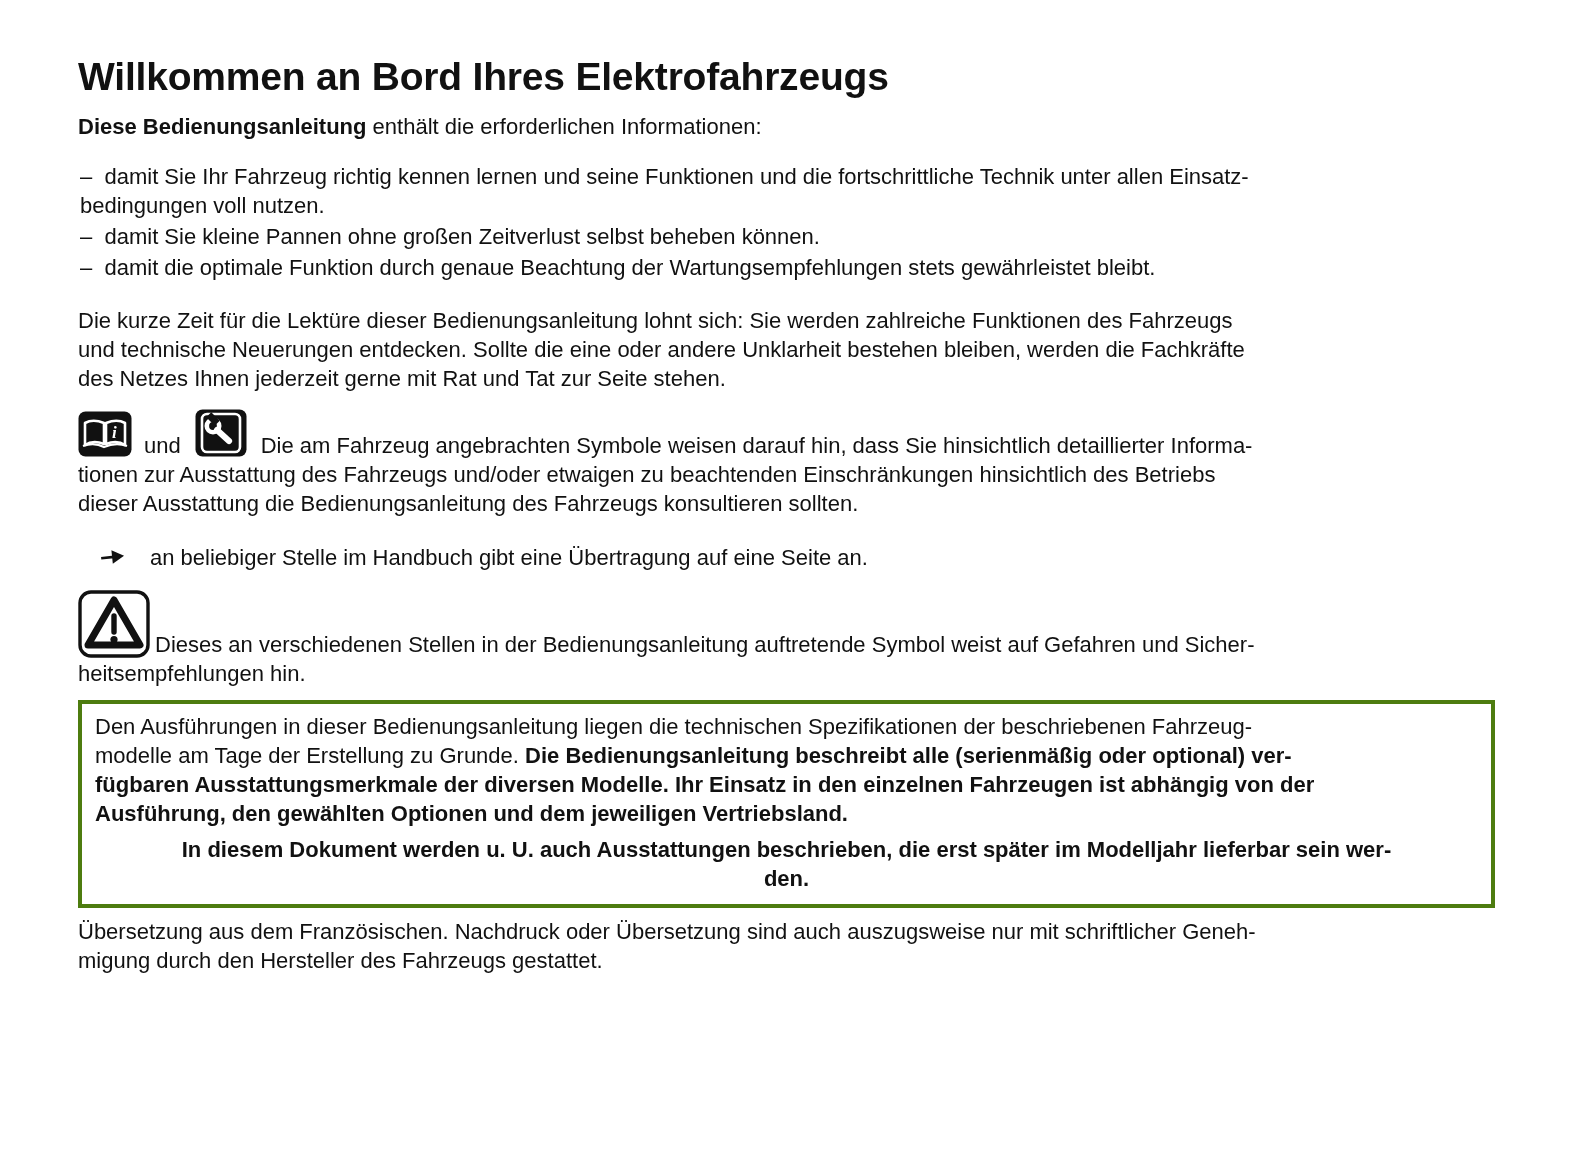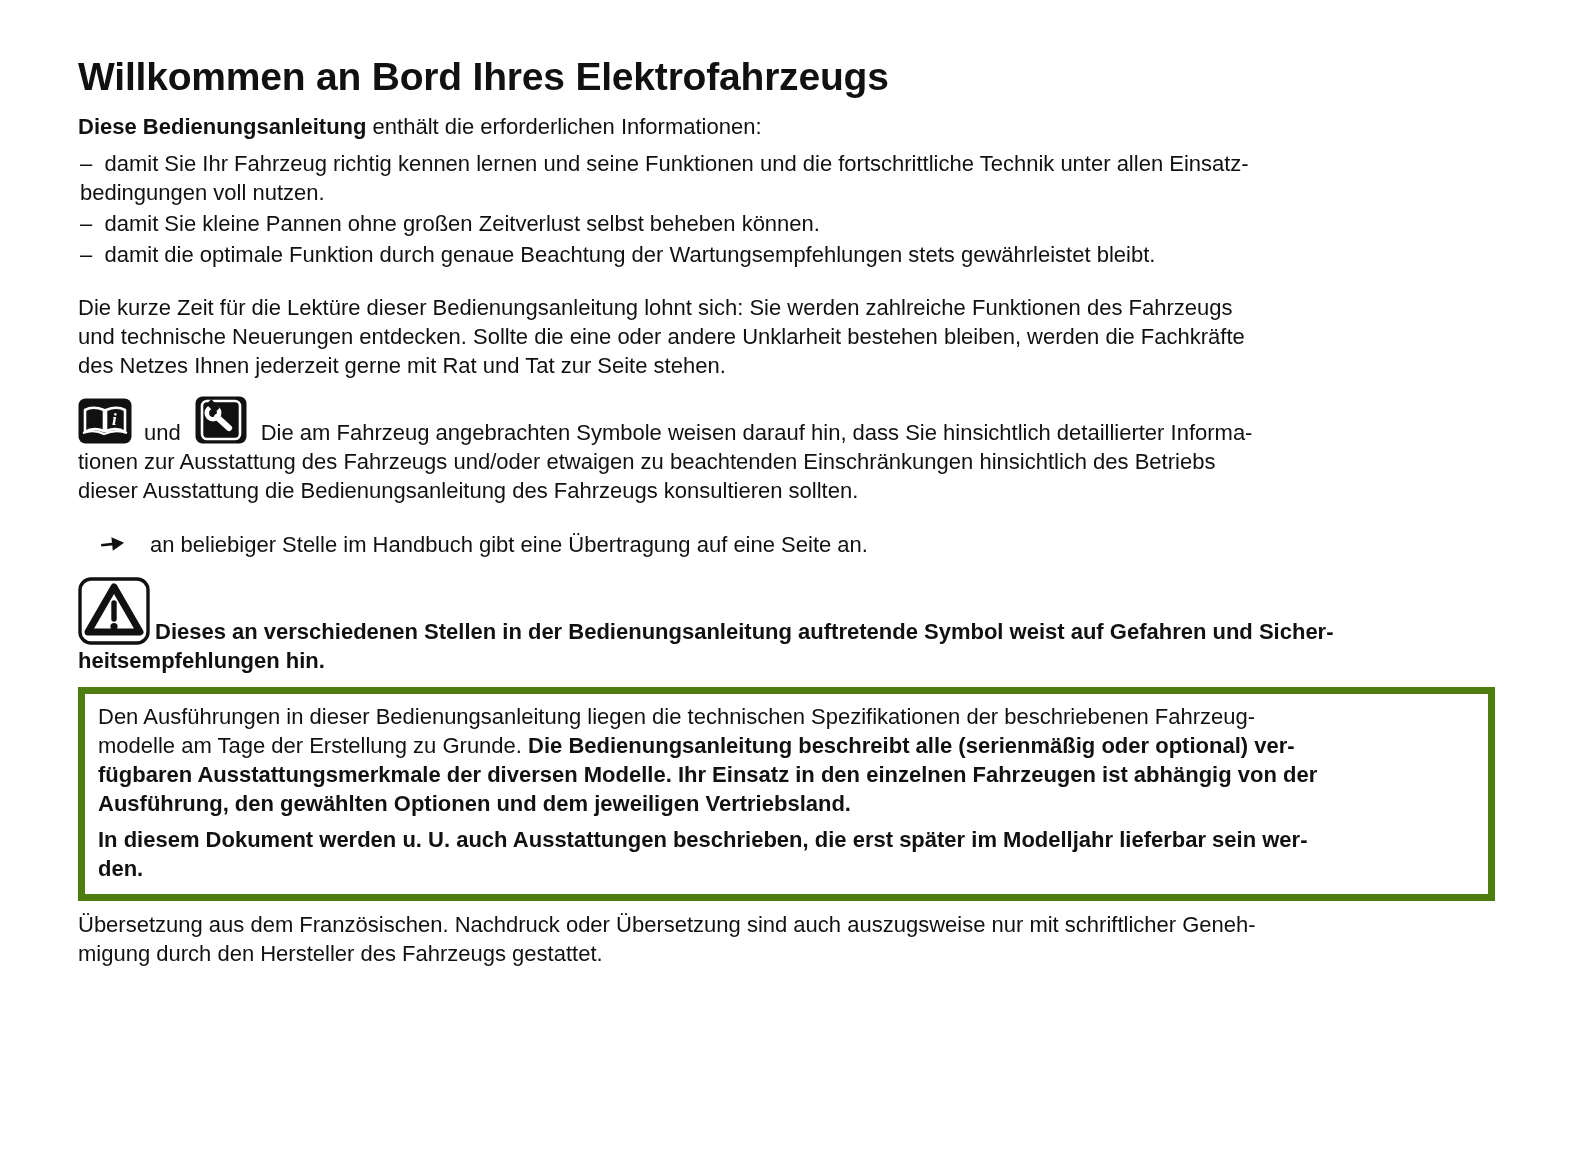--- a/index.html
+++ b/index.html
@@ -18,46 +18,46 @@
     line-height: 38px;
     font-weight: 700;
     margin: 0 0 16px 0;
     letter-spacing: -0.2px;
   }
 
   p { margin: 0; font-size: 22px; line-height: 29px; }
   .pre { white-space: pre-wrap; }
   b, .bold { font-weight: 700; }
 
-  .intro { margin-bottom: 8px; }
+  .intro { margin-bottom: 21px; }
   .bullet { margin: 2px; }
   .mt12 { margin-top: 24px; }
 
   .symbols-para { margin-top: 12px; }
   .icon-box {
     display: inline-block;
     vertical-align: bottom;
     position: relative;
     top: 4px;
   }
   .icon-book { margin-right: 12px; }
   .icon-wrench { margin-left: 14px; margin-right: 14px; }
 
   .arrow-line { margin-top: 25px; padding-left: 22px; }
   .arrow-icon { display: inline-block; vertical-align: baseline; margin-right: 24px; }
 
-  .warning-para { margin-top: 12px; font-weight: 700; }
+  .warning-para { margin-top: 12px; font-weight: 400; }
   .warn-icon { display: inline-block; vertical-align: bottom; position: relative; top: 6px; margin-right: 5px; }
 
   .notice-box {
     margin-top: 12px;
-    border: 7px solid #4d7c0f;
+    border: 4px solid #4d7c0f;
     padding: 8px 13px 11px 13px;
   }
-  .notice-box p + p { margin-top: 7px; }
+  .notice-box p + p { margin-top: 7px; text-align: center; }
 
   .closing-wish { margin-top: 13px; }
   .closing-legal { margin-top: 9px; }
 </style>
 </head>
 <body>
 
 <div class="page">
 
   <h1 class="title">Willkommen an Bord Ihres Elektrofahrzeugs</h1>

